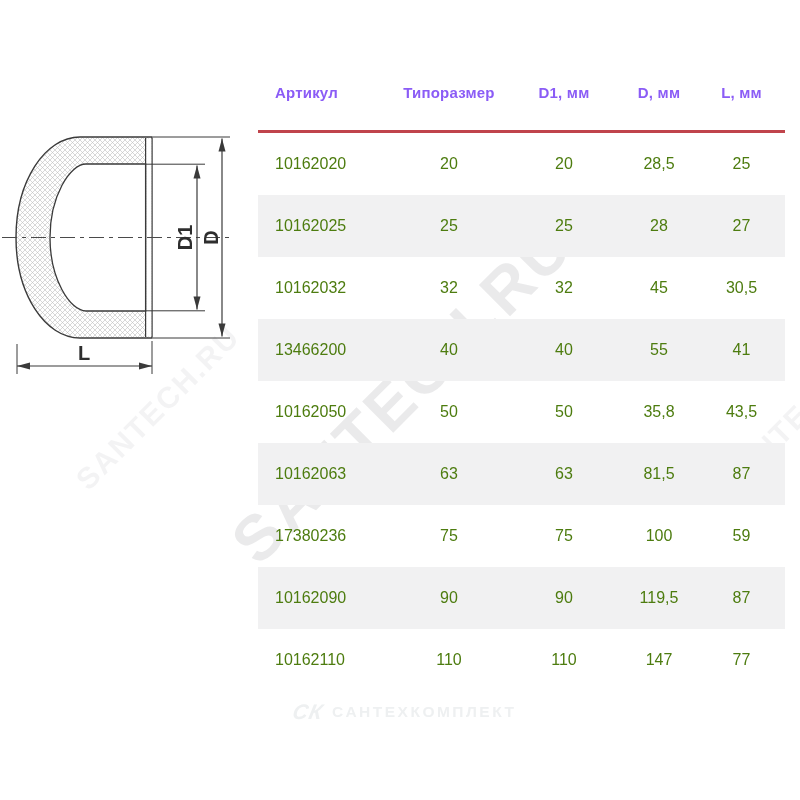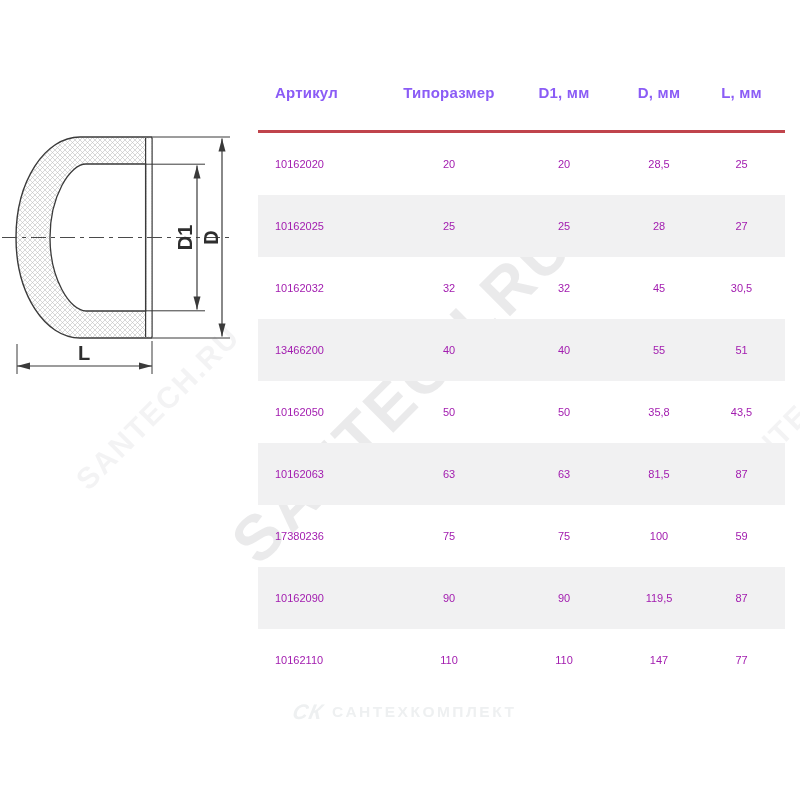--- a/index.html
+++ b/index.html
@@ -18,21 +18,21 @@
   .th{
     font-size:15px;font-weight:700;color:#8b5cf6;text-align:center;
     letter-spacing:.2px;
   }
   .th.art{text-align:left;padding-left:17px;}
   .rows .tr{
     display:grid;grid-template-columns:132px 118px 112px 78px 87px;
     height:62px;align-items:center;
   }
   .rows .tr:nth-child(even){background:#f1f1f2;}
-  .td{font-size:11px;color:#a21caf;text-align:center;}
+  .td{font-size:16px;color:#4d7c0f;text-align:center;}
   .td.art{text-align:left;padding-left:17px;}
   
   .wm{
     position:absolute;font-weight:700;letter-spacing:3px;white-space:nowrap;
     transform:translate(-50%,-50%) rotate(-45deg);pointer-events:none;
     color:rgba(125,125,132,0.16);font-size:64px;
   }
   .wm-main{left:402px;top:393px;}
   .wm-small{font-size:30px;color:rgba(125,125,132,0.09);letter-spacing:2px;}
   .wm-left{left:158px;top:408px;}
@@ -120,21 +120,21 @@
       <div class="td">32</div>
       <div class="td">32</div>
       <div class="td">45</div>
       <div class="td">30,5</div>
     </div>
     <div class="tr">
       <div class="td art">13466200</div>
       <div class="td">40</div>
       <div class="td">40</div>
       <div class="td">55</div>
-      <div class="td">51</div>
+      <div class="td">41</div>
     </div>
     <div class="tr">
       <div class="td art">10162050</div>
       <div class="td">50</div>
       <div class="td">50</div>
       <div class="td">35,8</div>
       <div class="td">43,5</div>
     </div>
     <div class="tr">
       <div class="td art">10162063</div>

